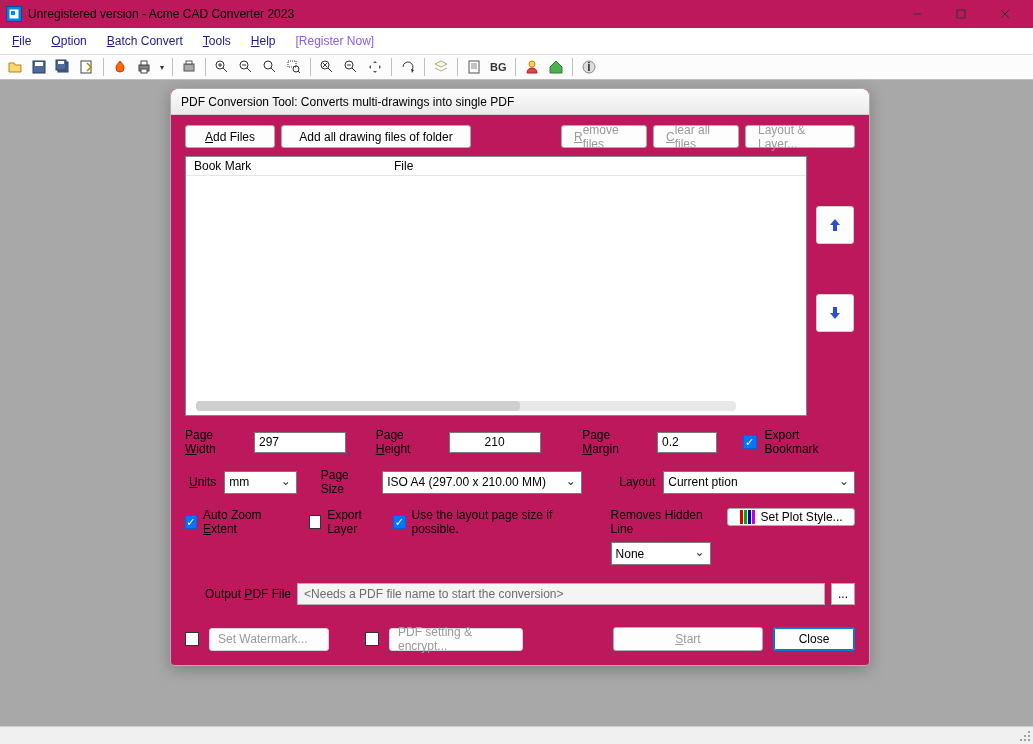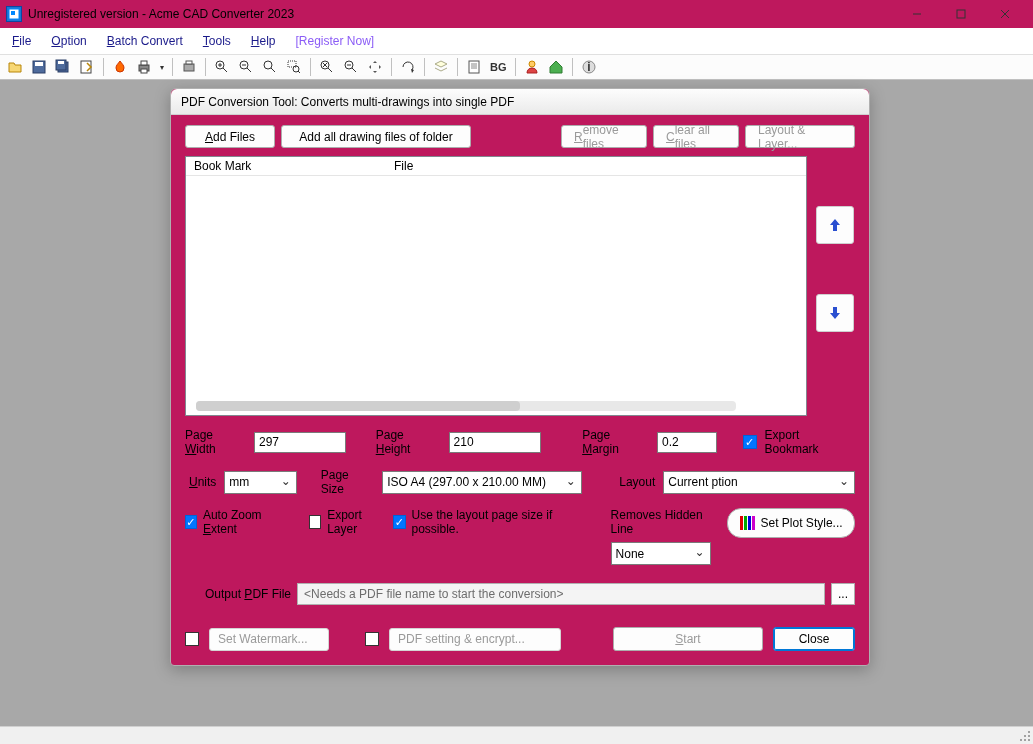--- a/index.html
+++ b/index.html
@@ -56,21 +56,21 @@
 .form-row { display:flex; align-items:center; gap:8px; margin-top:12px; }
 .label { color:#000; }
 .label .ul { text-decoration:underline; }
 .txt { height:21px; border:1px solid #7a7a7a; background:#fff; padding:0 4px; }
 .sel { height:23px; border:1px solid #7a7a7a; background:#fff; padding:0 4px; display:inline-flex; align-items:center; position:relative;}
 .sel::after { content:"⌄"; position:absolute; right:5px; top:2px; font-size:12px; color:#333; }
 .chk { width:14px; height:14px; border:1px solid #333; background:#fff; display:inline-flex; align-items:center; justify-content:center; }
 .chk.checked { background:#0075ff; border-color:#0063d6; }
 .chk.checked::after { content:"✓"; color:#fff; font-size:11px; line-height:11px; }
 
-.plotbtn { height:30px; width:150px; border:1px solid #adadad; border-radius:14px; background:#fdfdfd; display:inline-flex; align-items:center; justify-content:center; gap:6px;}
+.plotbtn { height:18px; width:150px; border:1px solid #adadad; border-radius:3px; background:#fdfdfd; display:inline-flex; align-items:center; justify-content:center; gap:6px;}
 .plotbtn .bars { display:inline-flex; gap:1px; }
 .plotbtn .bars span { width:3px; height:14px; display:inline-block;}
 .plotbtn .bars span:nth-child(1){background:#d00;}
 .plotbtn .bars span:nth-child(2){background:#0a0;}
 .plotbtn .bars span:nth-child(3){background:#00d;}
 .plotbtn .bars span:nth-child(4){background:#c0c;}
 
 .outrow { display:flex; align-items:center; gap:6px; margin-top:18px;}
 .outpath { flex:1; height:22px; border:1px solid #b0b0b0; background:#f4f4f4; color:#6d6d6d; padding:3px 6px; }
 
@@ -312,21 +312,21 @@
               </svg>
           </div>
         </div>
       </div>
 
       <div class="form-row">
         <span class="label">Page <span class="ul">W</span>idth</span>
         <input class="txt" style="width: 92px;" value="297">
         <span style="width:14px"></span>
         <span class="label">Page <span class="ul">H</span>eight</span>
-        <input class="txt" style="width: 92px;" value="210">
+        <input class="txt" style="width: 92px; text-align: center;" value="210">
         <span style="width:26px"></span>
         <span class="label">Page <span class="ul">M</span>argin</span>
         <input class="txt" style="width: 60px;" value="0.2">
         <span style="width:10px"></span>
         <span class="chk checked"></span>
         <span class="label">Export Bookmark</span>
       </div>
 
       <div class="form-row">
         <span class="label" style="margin-left:4px;"><span class="ul">U</span>nits</span>
@@ -381,21 +381,21 @@
         <span class="label" style="margin-left:20px;">Output <span class="ul">P</span>DF File</span>
         <div class="outpath">&lt;Needs a PDF file name to start the conversion&gt;</div>
         <div class="browse">...</div>
       </div>
 
       <div class="bottomrow">
         <span class="chk"></span>
         <span class="btn disabled ghost" style="width:120px;border:1px solid #d4d4d4;justify-content:flex-start;padding-left:8px;">Set Watermark...</span>
         <span style="width:16px"></span>
         <span class="chk"></span>
-        <span class="btn disabled ghost" style="width:172px;border:1px solid #d4d4d4;justify-content:flex-start;padding-left:8px;">PDF setting &amp; encrypt...</span>
+        <span class="btn disabled ghost" style="width:134px;border:1px solid #d4d4d4;justify-content:flex-start;padding-left:8px;">PDF setting &amp; encrypt...</span>
         <div class="flex-spacer"></div>
         <div class="btn disabled startbtn"><span class="ul">S</span>tart</div>
         <div class="btn focus closebtn">Close</div>
       </div>
 
     </div>
   </div>
 
 </div>
 

